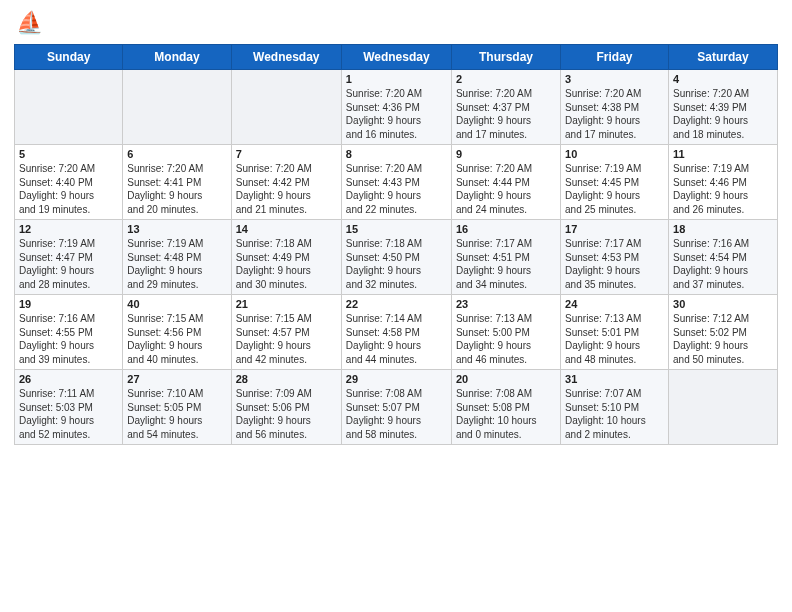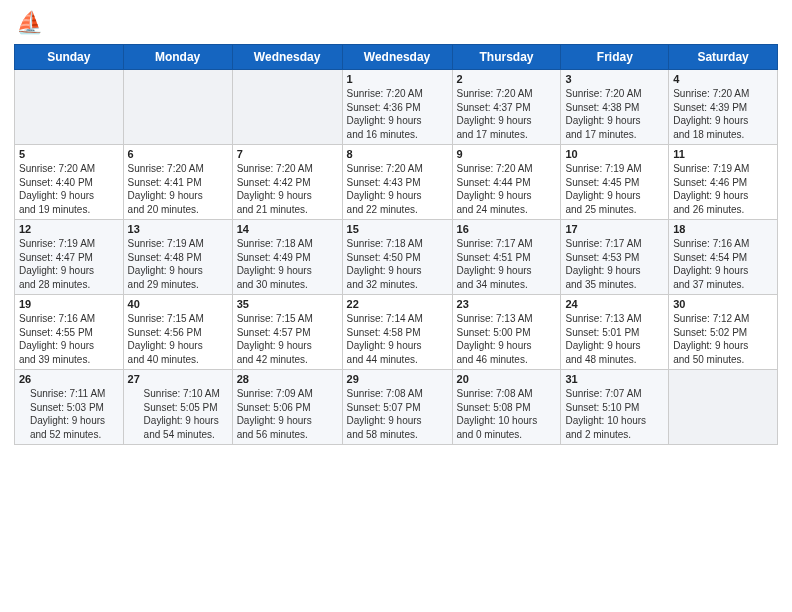--- a/index.html
+++ b/index.html
@@ -275,21 +275,21 @@
 and 39 minutes.</div>
           </td>
           <td>
             <span class="day-num">40</span>
             <div class="day-info" style="white-space: pre-line;">Sunrise: 7:15 AM
 Sunset: 4:56 PM
 Daylight: 9 hours
 and 40 minutes.</div>
           </td>
           <td>
-            <span class="day-num">35</span>
+            <span class="day-num">21</span>
             <div class="day-info" style="white-space: pre-line;">Sunrise: 7:15 AM
 Sunset: 4:57 PM
 Daylight: 9 hours
 and 42 minutes.</div>
           </td>
           <td>
             <span class="day-num">22</span>
             <div class="day-info" style="white-space: pre-line;">Sunrise: 7:14 AM
 Sunset: 4:58 PM
 Daylight: 9 hours
@@ -313,28 +313,28 @@
             <span class="day-num">30</span>
             <div class="day-info" style="white-space: pre-line;">Sunrise: 7:12 AM
 Sunset: 5:02 PM
 Daylight: 9 hours
 and 50 minutes.</div>
           </td>
         </tr>
         <tr>
           <td>
             <span class="day-num">26</span>
-            <div class="day-info" style="white-space: pre-line; margin-left: 11px;">Sunrise: 7:11 AM
+            <div class="day-info" style="white-space: pre-line;">Sunrise: 7:11 AM
 Sunset: 5:03 PM
 Daylight: 9 hours
 and 52 minutes.</div>
           </td>
           <td>
             <span class="day-num">27</span>
-            <div class="day-info" style="white-space: pre-line; margin-left: 16px;">Sunrise: 7:10 AM
+            <div class="day-info" style="white-space: pre-line;">Sunrise: 7:10 AM
 Sunset: 5:05 PM
 Daylight: 9 hours
 and 54 minutes.</div>
           </td>
           <td>
             <span class="day-num">28</span>
             <div class="day-info" style="white-space: pre-line;">Sunrise: 7:09 AM
 Sunset: 5:06 PM
 Daylight: 9 hours
 and 56 minutes.</div>

